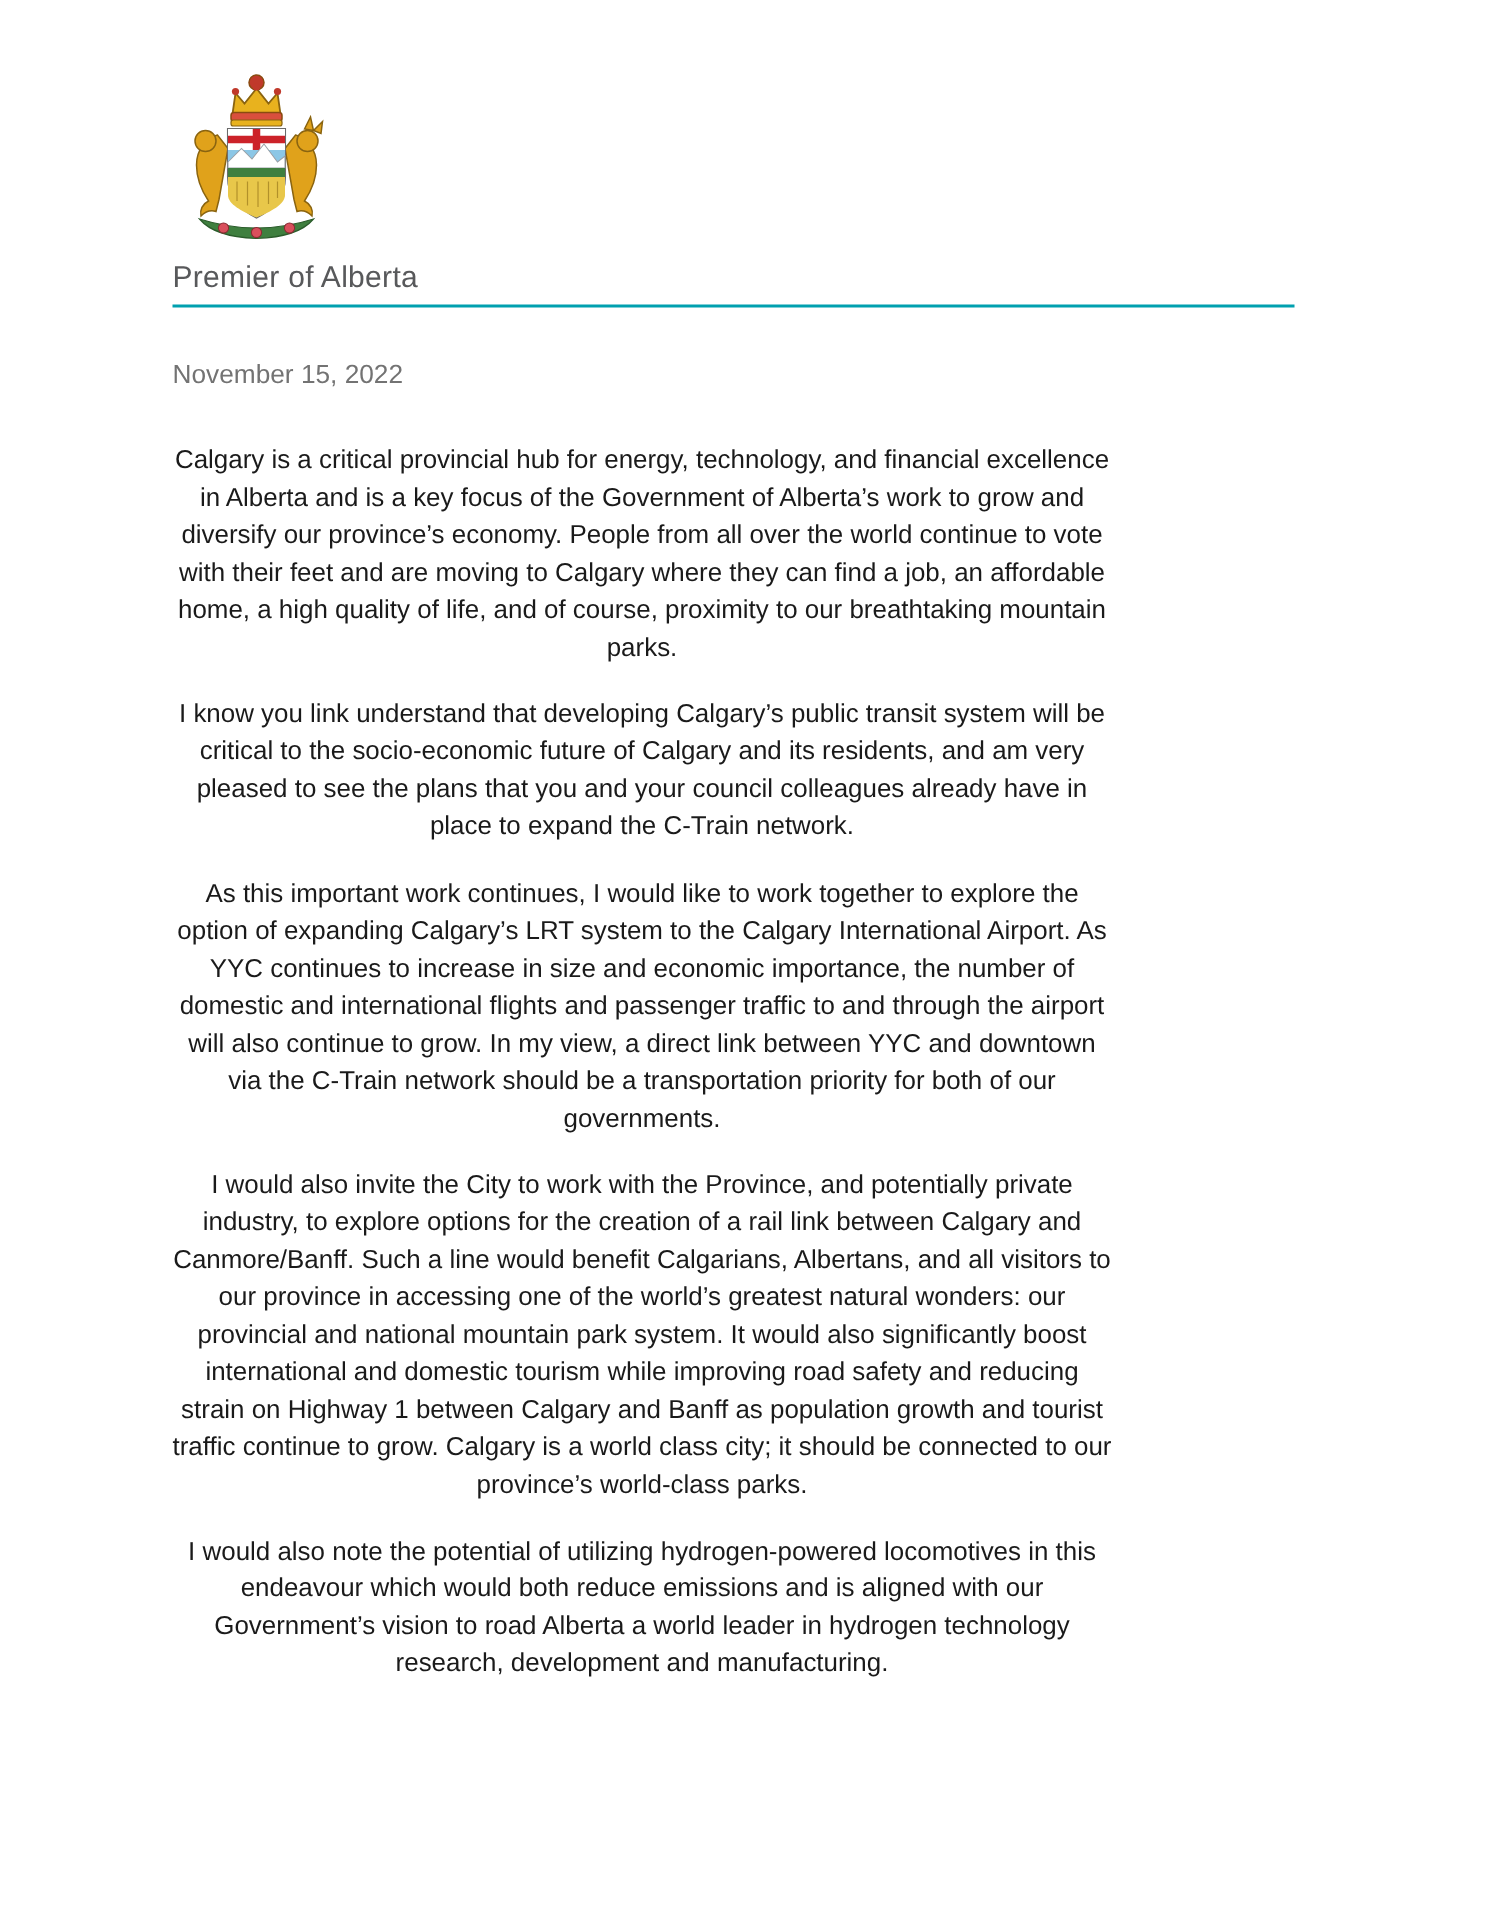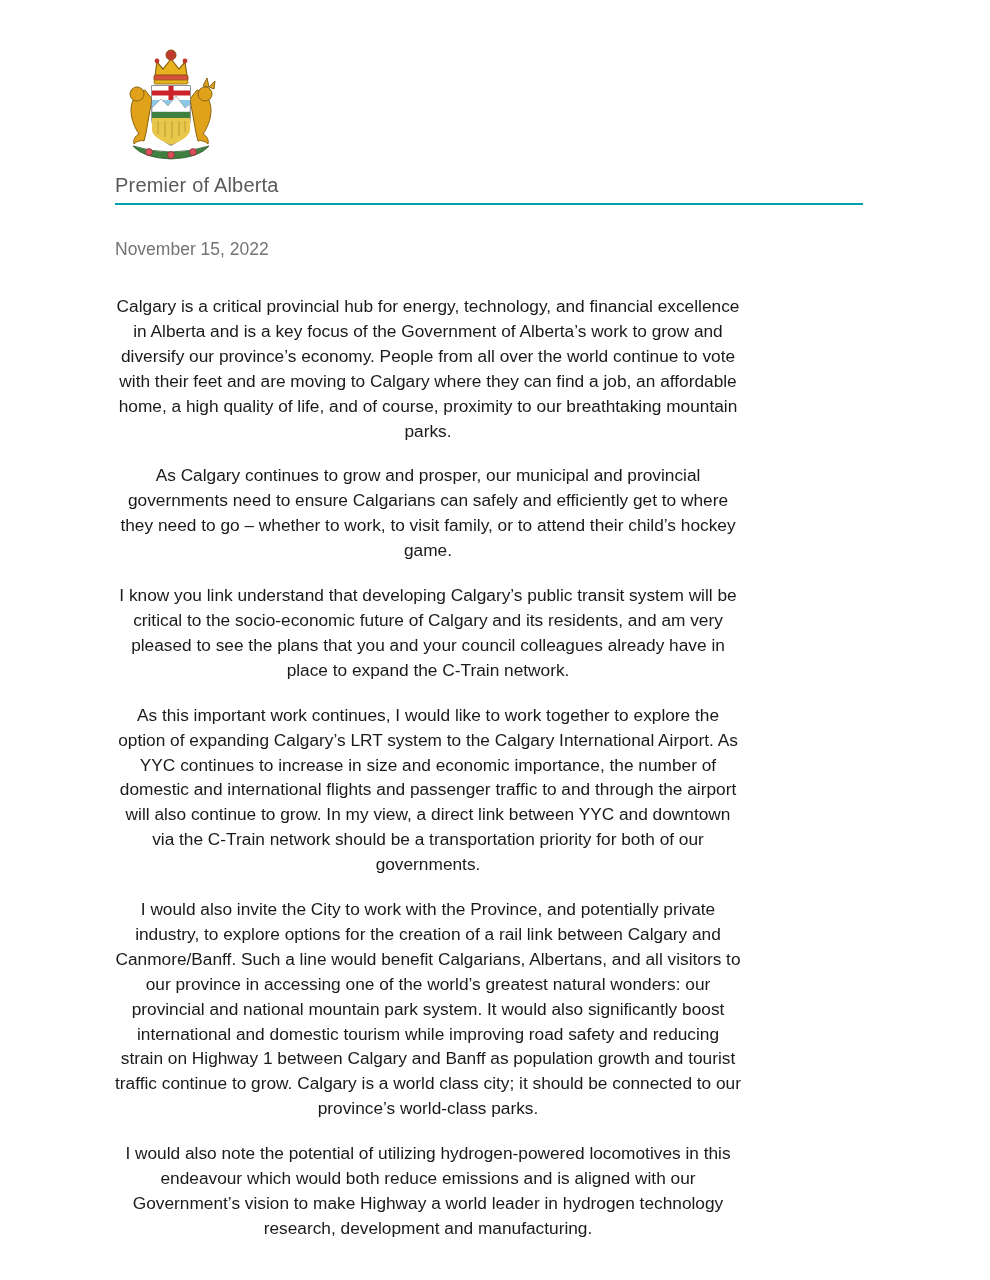--- a/index.html
+++ b/index.html
@@ -140,20 +140,19 @@
     </div>
 
     <div class="premier-title">Premier of Alberta</div>
     <div class="rule"></div>
   </div>
 
   <div class="body-area">
     <div class="date">November 15, 2022</div>
 
     <p class="para">Calgary is a critical provincial hub for energy, technology, and financial excellence in Alberta and is a key focus of the Government of Alberta’s work to grow and diversify our province’s economy. People from all over the world continue to vote with their feet and are moving to Calgary where they can find a job, an affordable home, a high quality of life, and of course, proximity to our breathtaking mountain parks.</p>
-    <p class="para">As Calgary continues to grow and prosper, our municipal and provincial governments need to ensure Calgarians can safely and efficiently get to where they need to go – whether to work, to visit family, or to attend their child’s hockey game.</p>
     <p class="para">I know you link understand that developing Calgary’s public transit system will be critical to the socio-economic future of Calgary and its residents, and am very pleased to see the plans that you and your council colleagues already have in place to expand the C-Train network.</p>
     <p class="para">As this important work continues, I would like to work together to explore the option of expanding Calgary’s LRT system to the Calgary International Airport. As YYC continues to increase in size and economic importance, the number of domestic and international flights and passenger traffic to and through the airport will also continue to grow. In my view, a direct link between YYC and downtown via the C-Train network should be a transportation priority for both of our governments.</p>
     <p class="para">I would also invite the City to work with the Province, and potentially private industry, to explore options for the creation of a rail link between Calgary and Canmore/Banff. Such a line would benefit Calgarians, Albertans, and all visitors to our province in accessing one of the world’s greatest natural wonders: our provincial and national mountain park system. It would also significantly boost international and domestic tourism while improving road safety and reducing strain on Highway 1 between Calgary and Banff as population growth and tourist traffic continue to grow. Calgary is a world class city; it should be connected to our province’s world-class parks.</p>
-    <p class="para">I would also note the potential of utilizing hydrogen-powered locomotives in this endeavour which would both reduce emissions and is aligned with our Government’s vision to make Highway a world leader in hydrogen technology research, development and manufacturing.</p>
+    <p class="para">I would also note the potential of utilizing hydrogen-powered locomotives in this endeavour which would both reduce emissions and is aligned with our Government’s vision to road Alberta a world leader in hydrogen technology research, development and manufacturing.</p>
   </div>
 
 </div>
 
 </body></html>

